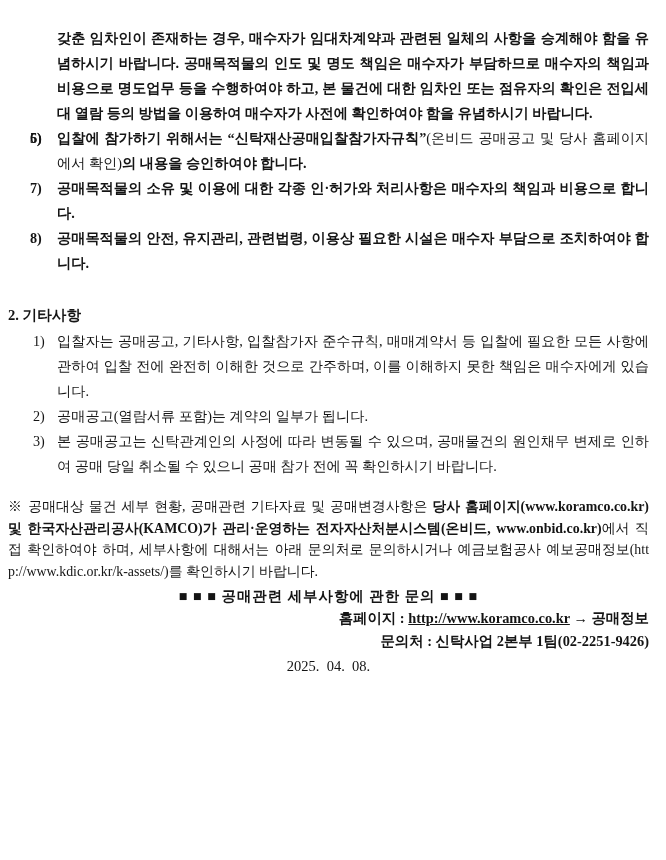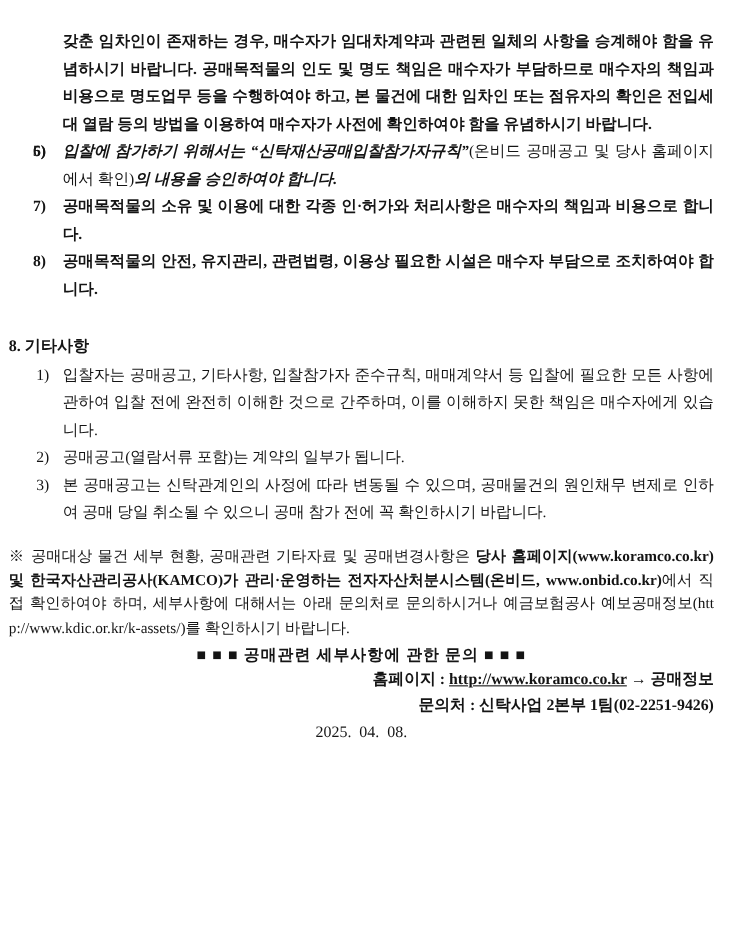--- a/index.html
+++ b/index.html
@@ -8,21 +8,21 @@
     position:relative;
     width:666px; height:676px;
     margin:0 auto;
     background:#ffffff;
     font-family:"Liberation Serif","DejaVu Serif",serif;
     color:#141414;
     padding:26px 17px 0 8px;
     overflow:hidden;
   }
   .body-text { font-size:14.2px; line-height:25px; text-align:justify; word-break:break-all; }
-  .bold { font-weight:bold;font-style:italic; }
+  .bold { font-weight:bold; }
 
   .cont-para { padding-left:49px; font-weight:bold; }
 
   .num-item { position:relative; padding-left:49px; font-weight:bold; }
   .num-item .num { position:absolute; left:22px; top:0; }
   .sec9 .num-item { font-weight:normal; }
   .sec9 .num-item .num { left:25px; font-weight:normal; }
 
   .sec9-title { font-size:14.6px; font-weight:bold; margin-top:27px; line-height:25px; }
   .sec9 { margin-top:1px; }
@@ -79,21 +79,21 @@
   <div class="body-text num-item">
     <span class="num">7)</span>
     <span>공매목적물의 소유 및 이용에 대한 각종 인·허가와 처리사항은 매수자의 책임과 비용으로 합니다.</span>
   </div>
 
   <div class="body-text num-item">
     <span class="num">8)</span>
     <span>공매목적물의 안전, 유지관리, 관련법령, 이용상 필요한 시설은 매수자 부담으로 조치하여야 합니다.</span>
   </div>
 
-  <div class="sec9-title">8. 기타사항</div>
+  <div class="sec9-title">2. 기타사항</div>
 
   <div class="sec9">
     <div class="body-text num-item">
       <span class="num">1)</span>
       <span>입찰자는 공매공고, 기타사항, 입찰참가자 준수규칙, 매매계약서 등 입찰에 필요한 모든 사항에 관하여 입찰 전에 완전히 이해한 것으로 간주하며, 이를 이해하지 못한 책임은 매수자에게 있습니다.</span>
     </div>
     <div class="body-text num-item">
       <span class="num">2)</span>
       <span>공매공고(열람서류 포함)는 계약의 일부가 됩니다.</span>
     </div>

